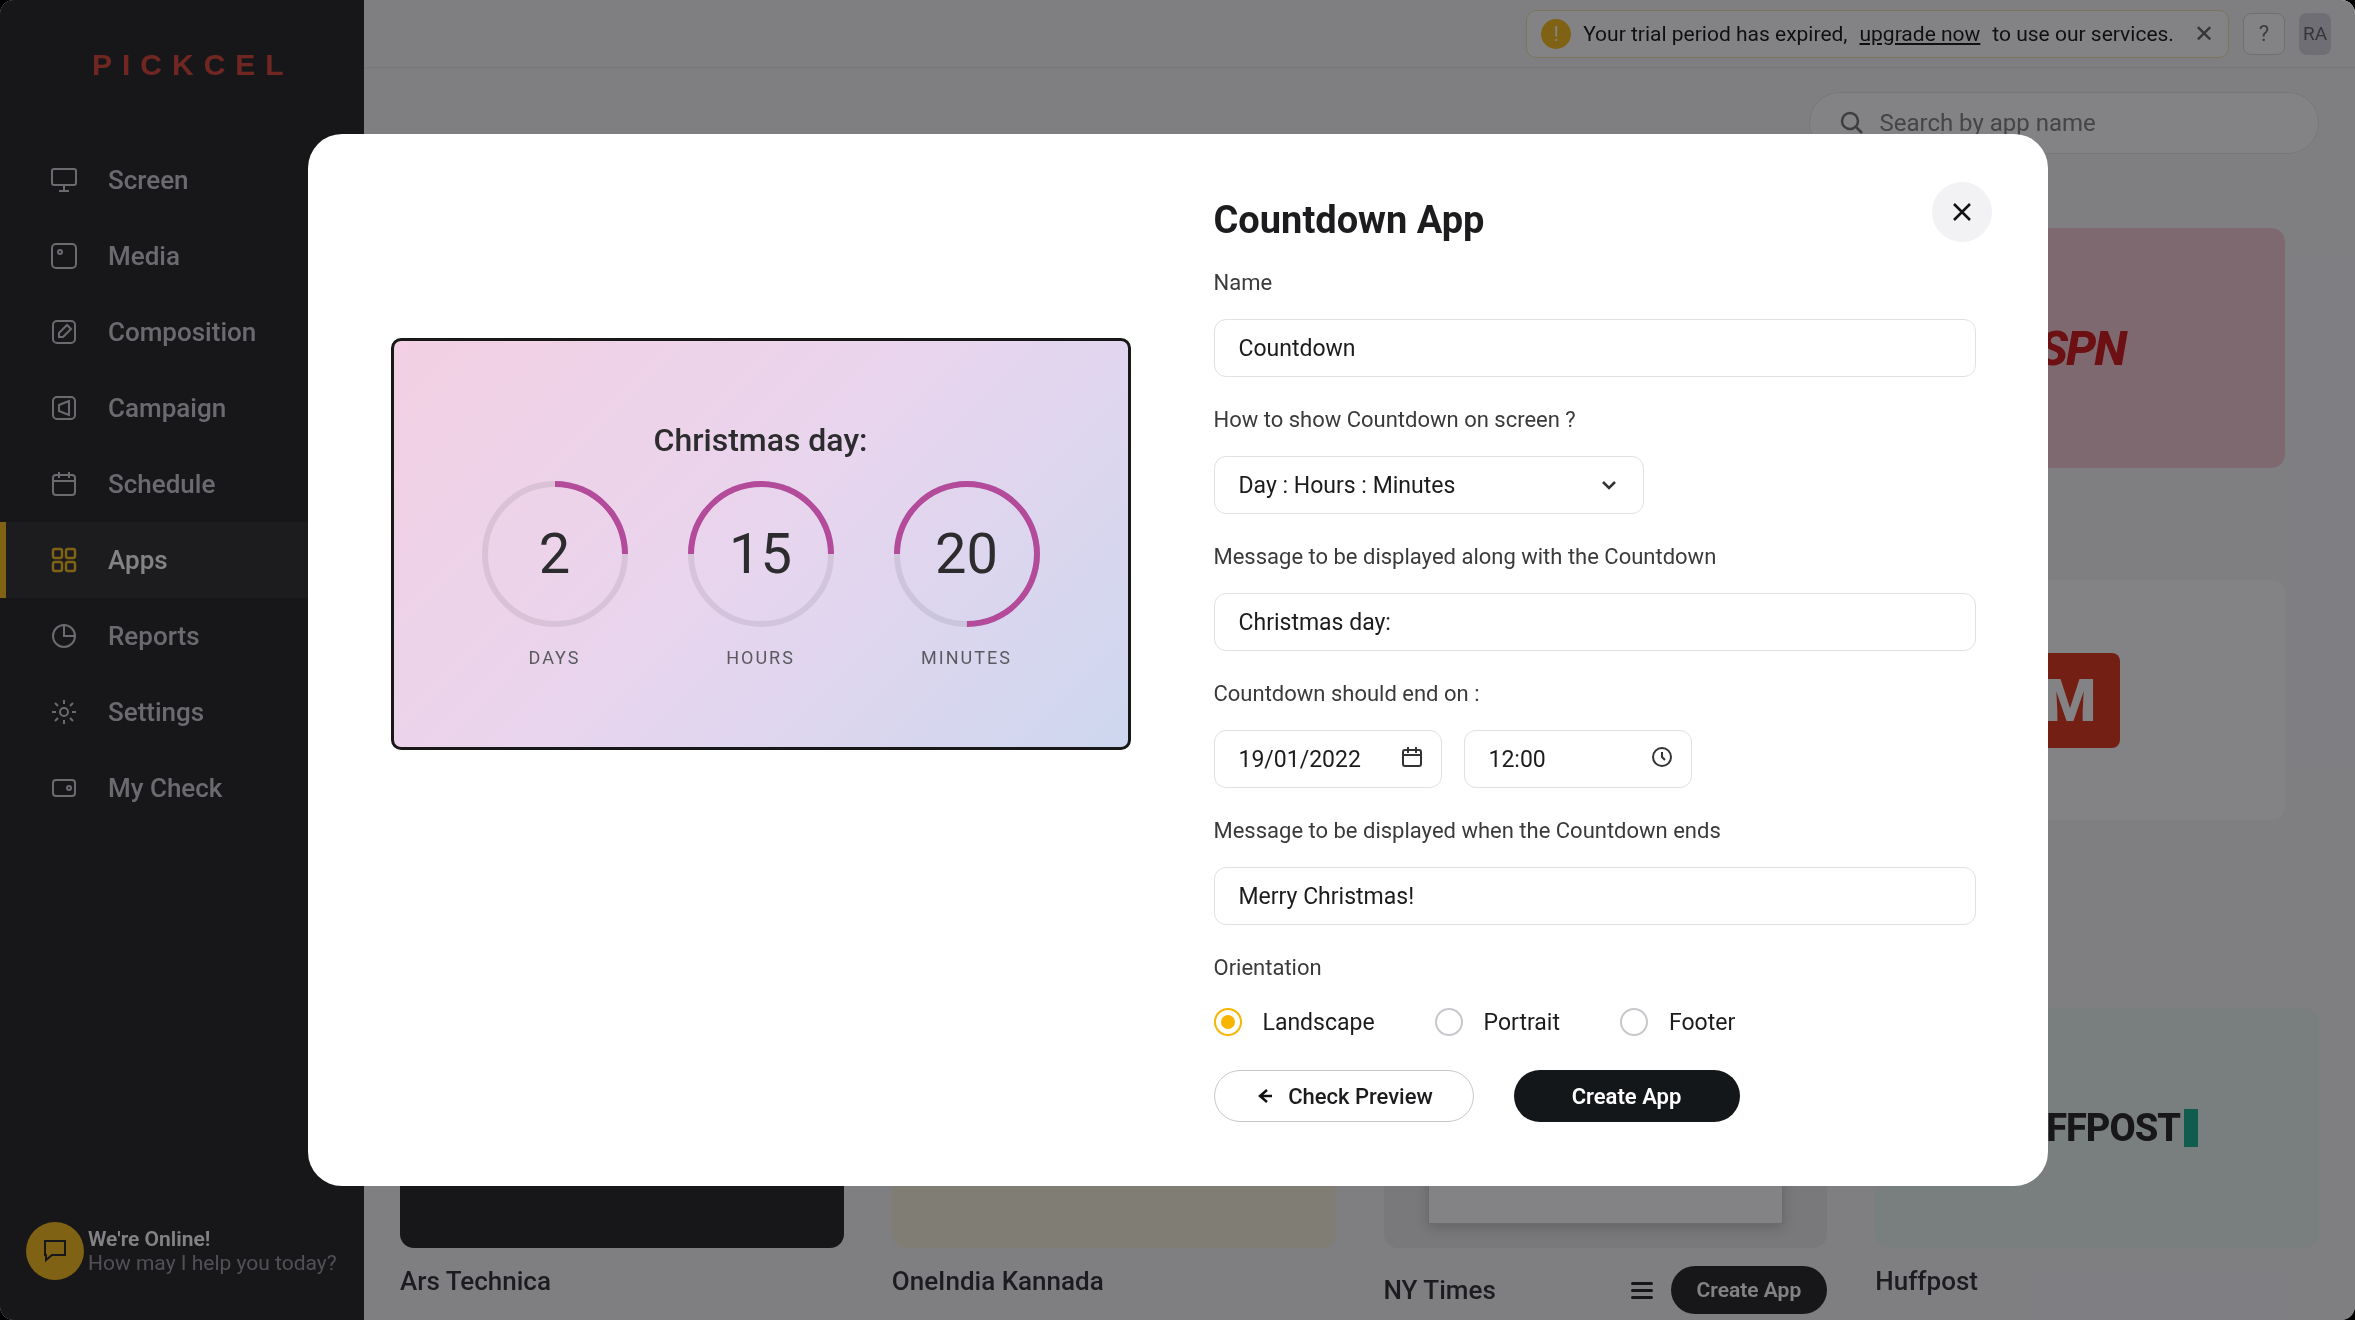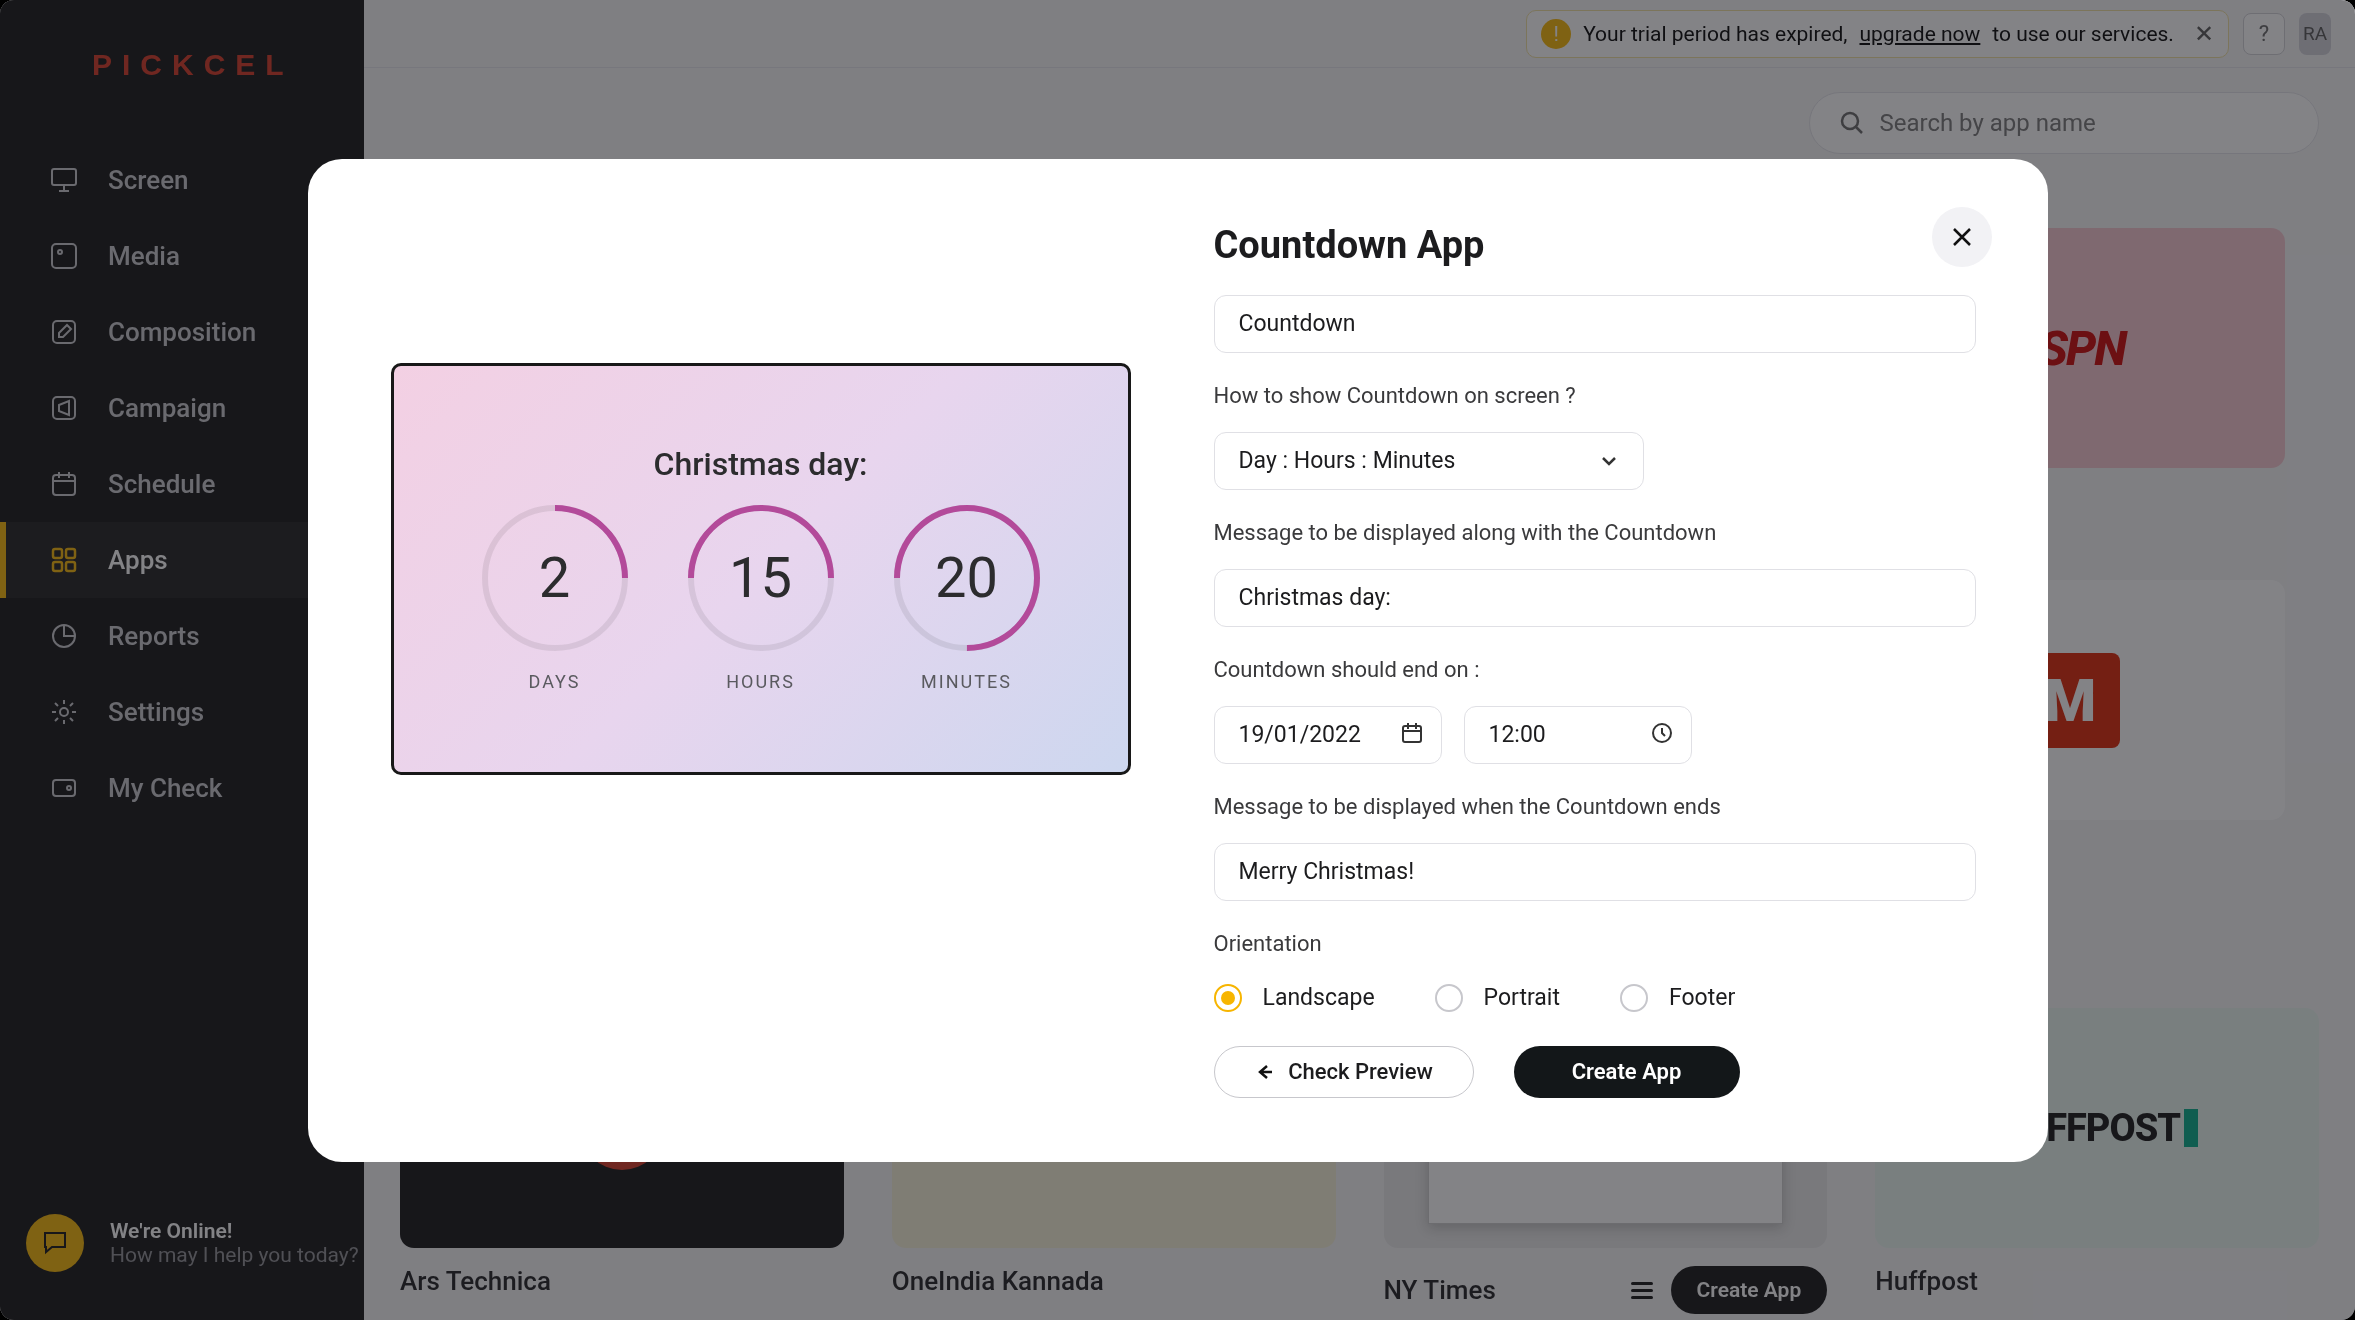--- a/index.html
+++ b/index.html
@@ -11,21 +11,21 @@
   .logo { color: #d6341f; font-weight: 700; letter-spacing: 10px; font-size: 30px; font-family: "Arial Black", sans-serif; padding: 0 48px 60px 92px; }
   .nav { display: flex; flex-direction: column; }
   .nav-item { display: flex; align-items: center; gap: 28px; padding: 22px 48px; color: #c7c7cc; font-size: 26px; font-weight: 500; cursor: pointer; position: relative; }
   .nav-item.active { background: #1b1b1b; color: #fff; }
   .nav-item.active::before { content: ""; position: absolute; left: 0; top: 0; bottom: 0; width: 6px; background: #f7b500; }
   .nav-item .ic { width: 32px; height: 32px; display: inline-flex; align-items: center; justify-content: center; }
   .nav-item .ic svg { stroke: #c7c7cc; }
   .nav-item.active .ic svg { stroke: #f7b500; }
   .collapse-bubble { position: absolute; right: -24px; top: 840px; width: 48px; height: 48px; border-radius: 50%; background: #d6341f; display: flex; align-items: center; justify-content: center; }
   .collapse-bubble svg { stroke: #fff; }
-  .online-widget { position: absolute; left: 26px; bottom: 48px; display: flex; align-items: center; gap: 26px; }
+  .online-widget { position: absolute; left: 26px; bottom: 40px; display: flex; align-items: center; gap: 4px; }
   .online-ic { width: 58px; height: 58px; border-radius: 50%; background: #f7b500; display: flex; align-items: center; justify-content: center; }
   .online-ic svg { stroke: #111; fill: none; }
   .online-txt1 { color: #fff; font-size: 21px; font-weight: 600; }
   .online-txt2 { color: #8e8e93; font-size: 21px; }
 
   
   .topbar { position: absolute; left: 364px; right: 0; top: 0; height: 68px; background: #f5f5f7; display: flex; align-items: center; justify-content: flex-end; gap: 14px; padding: 0 24px; border-bottom: 1px solid #e5e5ea; }
   .trial-banner { display: flex; align-items: center; gap: 12px; background: #fff; border: 1px solid #f0e0a0; border-radius: 10px; padding: 8px 14px; font-size: 21px; }
   .warn-ic { width: 30px; height: 30px; border-radius: 50%; background: #f7b500; display: flex; align-items: center; justify-content: center; color: #fff; }
   .trial-link { text-decoration: underline; cursor: pointer; }
@@ -321,20 +321,21 @@
                 </div>
               <div class="ring-lbl">MINUTES</div>
             </div>
           </div>
         </div>
       </div>
 
       <div class="form-pane">
         <div class="modal-title">Countdown App</div>
 
+        <div class="fld-lbl">Name</div>
         <input class="input" value="Countdown" style="">
 
         <div class="fld-lbl mt">How to show Countdown on screen ?</div>
         <div class="select">
           <span>Day : Hours : Minutes</span>
           <svg width="20" height="20" fill="none" stroke="#333" stroke-width="2.5">
               <path d="M4 7l6 6 6-6"></path>
             </svg>
         </div>
 

